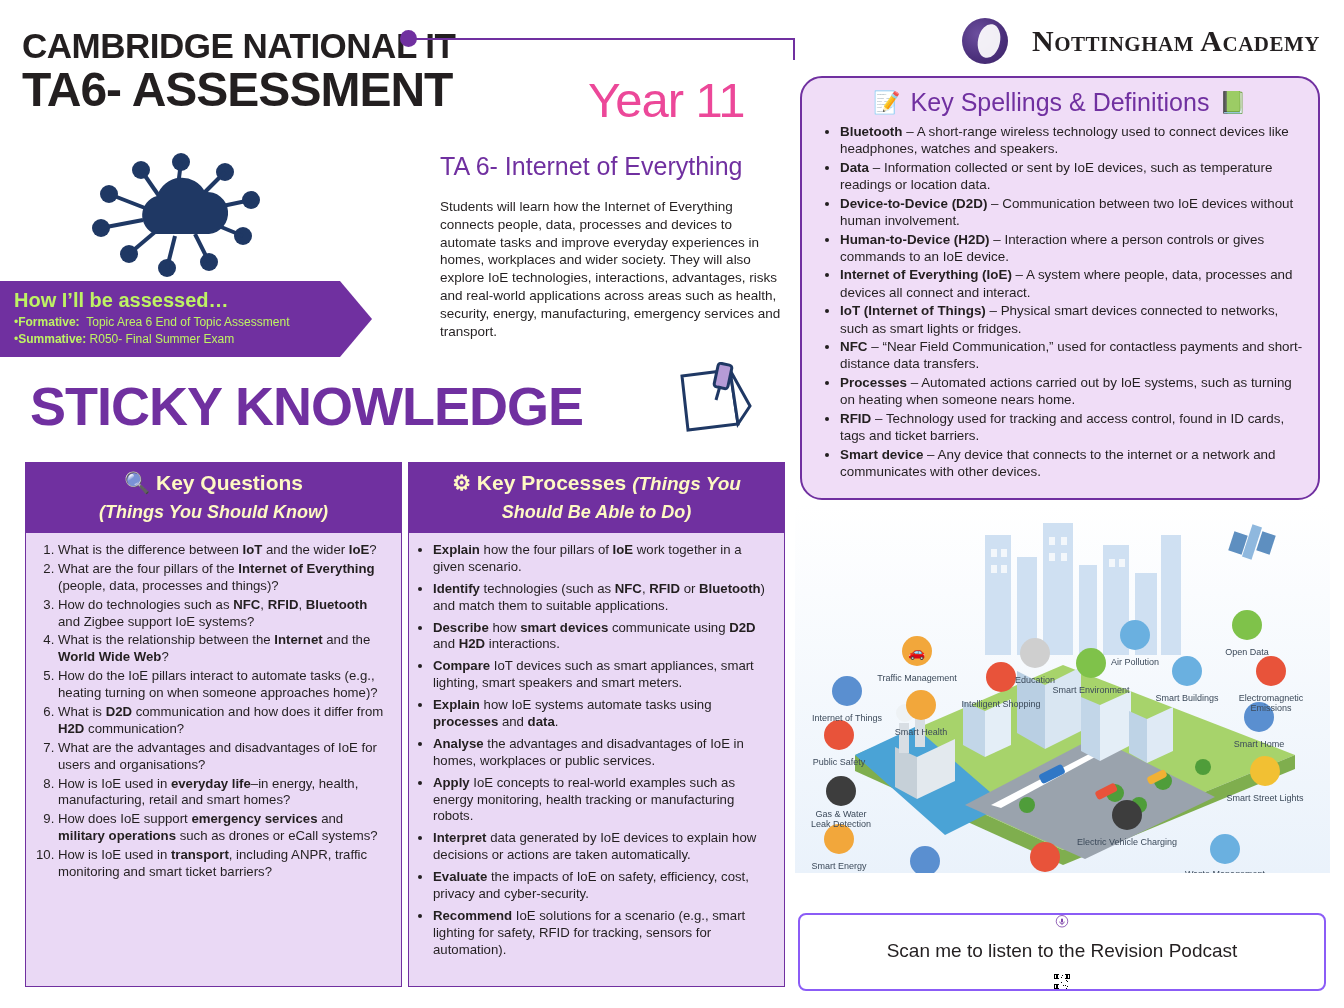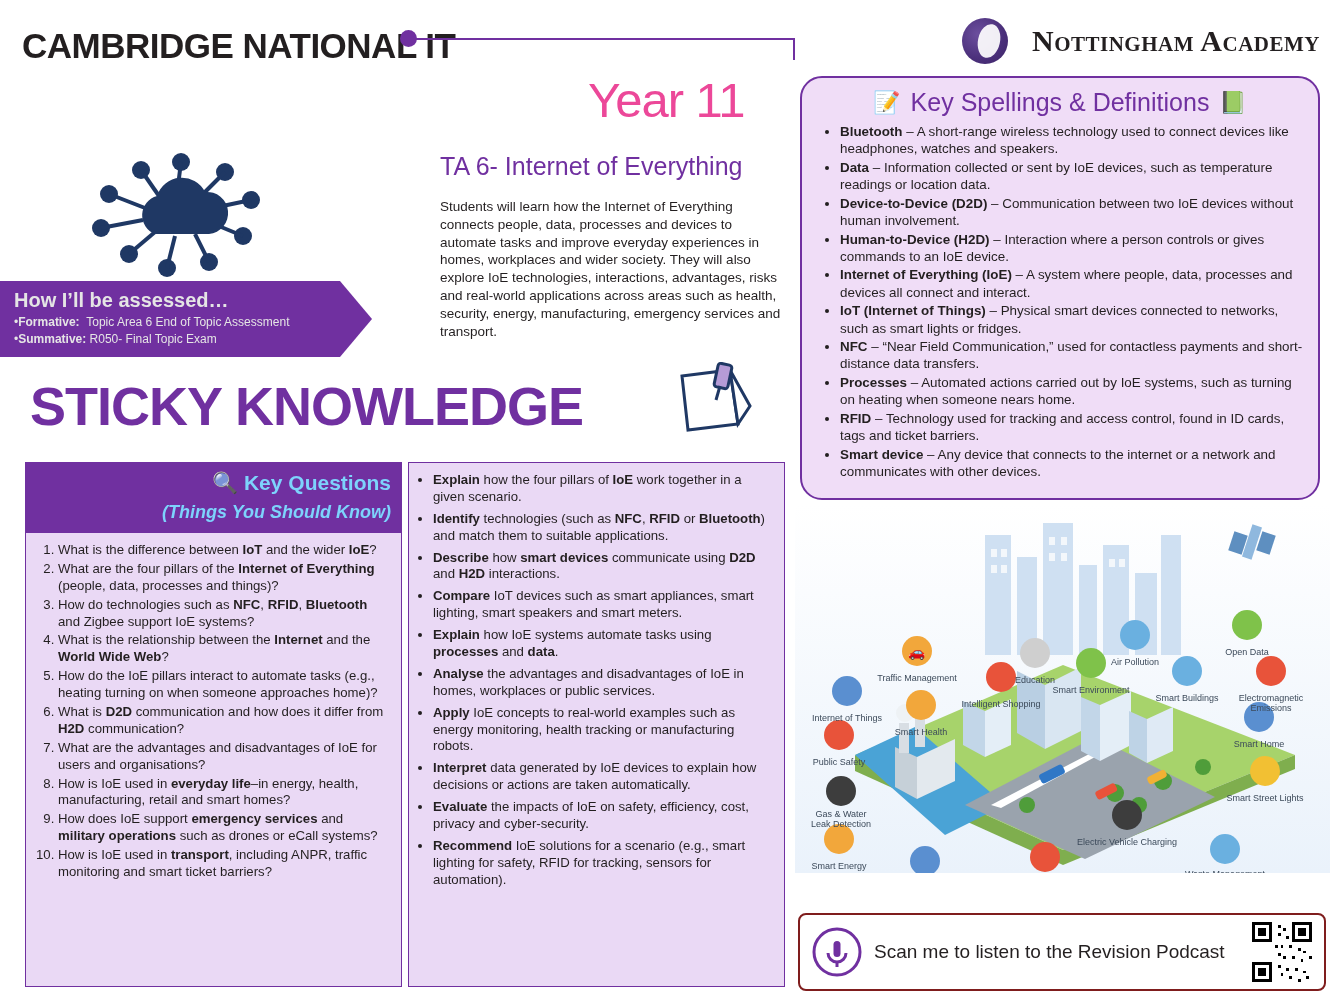--- a/index.html
+++ b/index.html
@@ -35,39 +35,39 @@
   .iot-icon { position:absolute; left:85px; top:150px; width:190px; height:130px; }
 
   
   .subject-title { position:absolute; left:440px; top:152px; font-size:25px; color:#7030a0; }
   .subject-body { position:absolute; left:440px; top:198px; width:345px; font-size:13.5px; line-height:1.32; color:#231f20; }
 
   
   .assessed-wrap { position:absolute; left:0; top:281px; width:400px; height:76px; }
   .assessed-banner {
     position:absolute; left:0; top:0; width:372px; height:76px;
-    background:#7030a0; color:#e5e5e5;
+    background:#7030a0; color:#bef264;
     clip-path: polygon(0 0, 340px 0, 372px 50%, 340px 100%, 0 100%);
     padding:8px 14px;
   }
   .assessed-title { font-size:20px; font-weight:bold; }
   .assessed-line { font-size:12px; margin-top:3px; }
   .assessed-line b { font-weight:bold; }
   .assessed-dot { position:absolute; left:400px; top:30px; width:17px; height:17px; border-radius:50%; background:#7030a0; }
   .assessed-rule { position:absolute; left:415px; top:38px; width:380px; height:2px; background:#7030a0; }
   .assessed-rule-v { position:absolute; left:793px; top:38px; width:2px; height:22px; background:#7030a0; }
 
   
   .sticky-title { position:absolute; left:30px; top:375px; font-size:54px; font-weight:bold; color:#7030a0; letter-spacing:-1px; }
   .sticky-note { position:absolute; left:672px; top:362px; width:84px; height:72px; }
 
   
   .table-wrap { position:absolute; left:25px; top:462px; width:760px; height:525px; display:flex; gap:6px; }
   .col { flex:1; display:flex; flex-direction:column; border:1px solid #7030a0; }
-  .col-head { background:#7030a0; color:#7dd3fc; text-align:right; padding:8px 10px 10px; }
+  .col-head { background:#7030a0; color:#fef9c3; text-align:center; padding:8px 10px 10px; }
   .col-head .h1 { font-size:21px; font-weight:bold; }
   .col-head .h1 .ital { font-style:italic; font-size:19px; font-weight:bold; }
   .col-head .h2 { font-size:18px; font-style:italic; font-weight:bold; margin-top:7px; }
   .col-body { background:#ead9f5; flex:1; padding:9px 10px 8px 6px; font-size:13.2px; line-height:1.28; }
   ol.q-list { margin:0; padding-left:26px; }
   ol.q-list li { margin-bottom:2px; }
   ul.p-list { margin:0; padding-left:18px; }
   ul.p-list li { margin-bottom:5px; }
   ul.p-list li::marker { color:#231f20; }
   b { font-weight:bold; }
@@ -83,39 +83,40 @@
   ul.spell-list { margin:6px 0 0 0; padding-left:24px; font-size:13.4px; line-height:1.30; }
   ul.spell-list li { margin-bottom:1px; }
 
   
   .city-panel { position:absolute; left:795px; top:505px; width:535px; height:400px; }
   .city-title { text-align:center; font-size:27px; font-weight:bold; color:#2b4a7d; letter-spacing:0.5px; }
 
   
   .podcast {
     position:absolute; left:798px; top:913px; width:528px; height:78px;
-    background:#ffffff; border:2px solid #7f1d1d; border-radius:8px;
-    display:flex; align-items:center; gap:12px; padding:0 12px;
+    background:#ffffff; border:2px solid #8b5cf6; border-radius:8px;
+    display:flex; align-items:center; gap:12px; padding:0 12px;flex-direction:column;
   }
   .podcast .txt { font-size:19px; color:#231f20; line-height:1.18; flex:1; }
   .qr { width:60px; height:60px; }
 </style>
 </head>
 <body>
 
 <div class="logo-area">
   <div class="logo-mark">
     <div class="c-outer"></div>
       <div class="c-inner"></div>
   </div>
   <div class="logo-text">Nottingham Academy</div>
 </div>
 
 <div class="title-block">
   <div class="title-1">CAMBRIDGE NATIONAL IT</div>
+  <div class="title-2">TA6- ASSESSMENT</div>
 </div>
 <div class="year-badge">Year 11</div>
 
 <div class="iot-icon">
   <svg viewBox="0 0 190 130" width="190" height="130">
     <g fill="#1f3864">
       <circle cx="24" cy="44" r="9"></circle>
         <circle cx="16" cy="78" r="9"></circle>
       <circle cx="44" cy="104" r="9"></circle>
         <circle cx="82" cy="118" r="9"></circle>
@@ -142,21 +143,21 @@
   </svg>
 </div>
 
 <div class="subject-title">TA 6- Internet of Everything</div>
 <div class="subject-body">Students will learn how the Internet of Everything connects people, data, processes and devices to automate tasks and improve everyday experiences in homes, workplaces and wider society. They will also explore IoE technologies, interactions, advantages, risks and real-world applications across areas such as health, security, energy, manufacturing, emergency services and transport.</div>
 
 <div class="assessed-wrap">
   <div class="assessed-banner">
     <div class="assessed-title">How I’ll be assessed…</div>
     <div class="assessed-line">•<b>Formative:</b>&nbsp;&nbsp;<span>Topic Area 6 End of Topic Assessment</span></div>
-    <div class="assessed-line">•<b>Summative:</b> <span>R050- Final Topic Exam</span></div>
+    <div class="assessed-line">•<b>Summative:</b> <span>R050- Final Summer Exam</span></div>
   </div>
 </div>
 <div class="assessed-dot"></div>
 <div class="assessed-rule"></div>
 <div class="assessed-rule-v"></div>
 
 <div class="sticky-title">STICKY KNOWLEDGE</div>
 <div class="sticky-note">
   <svg viewBox="0 0 84 72" width="84" height="72">
     <path d="M10 14 L58 8 L66 62 L16 68 Z" fill="#ffffff" stroke="#1f3864" stroke-width="3"></path>
@@ -185,20 +186,28 @@
           <li>What is <b>D2D</b> communication and how does it differ from <b>H2D</b> communication?</li>
           <li>What are the advantages and disadvantages of IoE for users and organisations?</li>
           <li>How is IoE used in <b>everyday life</b>–in energy, health, manufacturing, retail and smart homes?</li>
           <li>How does IoE support <b>emergency services</b> and <b>military operations</b> such as drones or eCall systems?</li>
           <li>How is IoE used in <b>transport</b>, including ANPR, traffic monitoring and smart ticket barriers?</li>
         </ol>
     </div>
   </div>
 
   <div class="col">
+    <div class="col-head">
+      <div class="h1">
+        <span>⚙</span>
+        <span>Key Processes</span>
+        <span class="ital">(Things You</span>
+      </div>
+      <div class="h2">Should Be Able to Do)</div>
+    </div>
     <div class="col-body">
       <ul class="p-list" id="p-list">
           <li><b>Explain</b> how the four pillars of <b>IoE</b> work together in a given scenario.</li>
           <li><b>Identify</b> technologies (such as <b>NFC</b>, <b>RFID</b> or <b>Bluetooth</b>) and match them to suitable applications.</li>
           <li><b>Describe</b> how <b>smart devices</b> communicate using <b>D2D</b> and <b>H2D</b> interactions.</li>
           <li><b>Compare</b> IoT devices such as smart appliances, smart lighting, smart speakers and smart meters.</li>
           <li><b>Explain</b> how IoE systems automate tasks using <b>processes</b> and <b>data</b>.</li>
           <li><b>Analyse</b> the advantages and disadvantages of IoE in homes, workplaces or public services.</li>
           <li><b>Apply</b> IoE concepts to real-world examples such as energy monitoring, health tracking or manufacturing robots.</li>
           <li><b>Interpret</b> data generated by IoE devices to explain how decisions or actions are taken automatically.</li>

